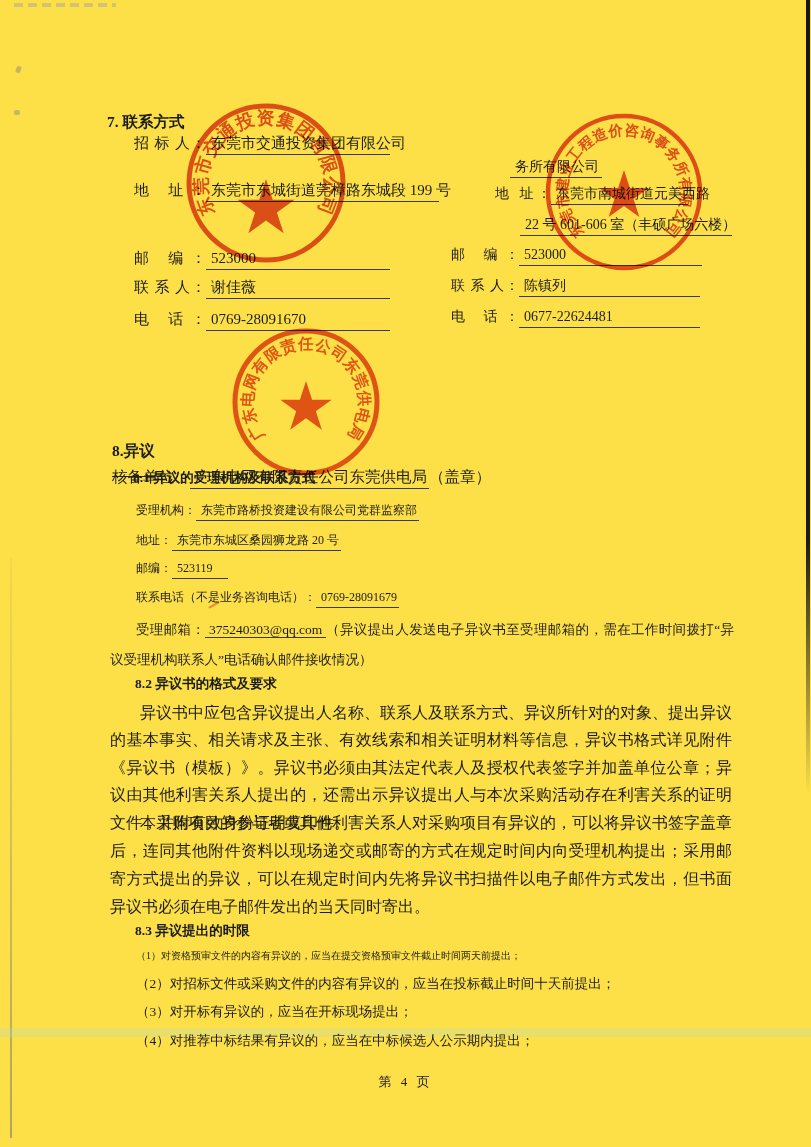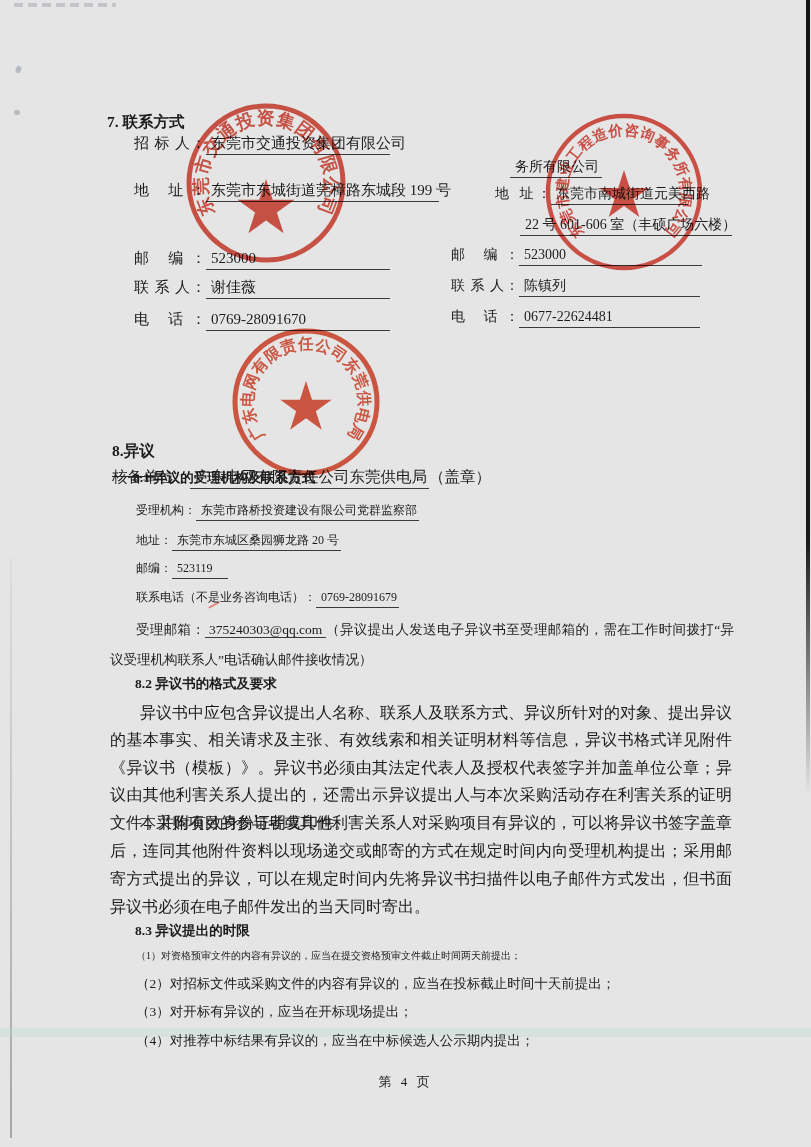--- a/index.html
+++ b/index.html
@@ -1,17 +1,17 @@
 <!DOCTYPE html>
 <html><head>
 <meta charset="utf-8">
 <style>
   html,body{margin:0;padding:0;background:#fff;}
   .page{
-    position:relative; width:811px; height:1147px; background:#e5e5e5;
+    position:relative; width:811px; height:1147px; background:#fde047;
     font-family:"Liberation Serif","DejaVu Serif",serif;
     color:#1c1c1c; overflow:hidden;
   }
   .abs{position:absolute;}
   .row{white-space:nowrap; font-size:15px; line-height:20px;}
   .row-r{white-space:nowrap; font-size:14px; line-height:19px;}
   .row-s{white-space:nowrap; font-size:12px; line-height:18px;}
   .jlab{display:inline-block; text-align:justify; text-align-last:justify; vertical-align:baseline;}
   .ul{display:inline-block; border-bottom:1.2px solid #3a3a3a; padding:0 2px 1px 5px; vertical-align:baseline; box-sizing:border-box; overflow:visible;}
   .bold{font-weight:normal;margin-top:44px;}

